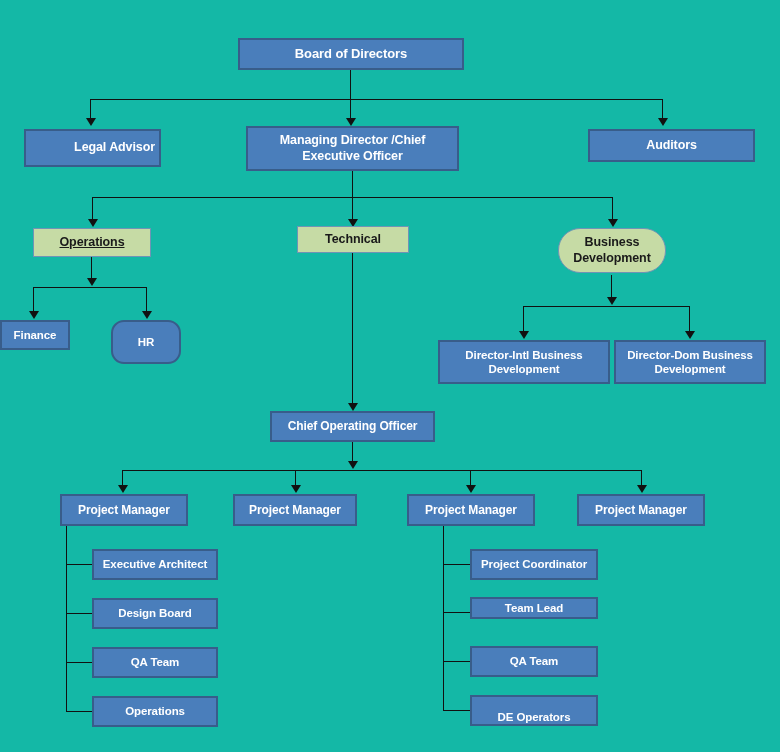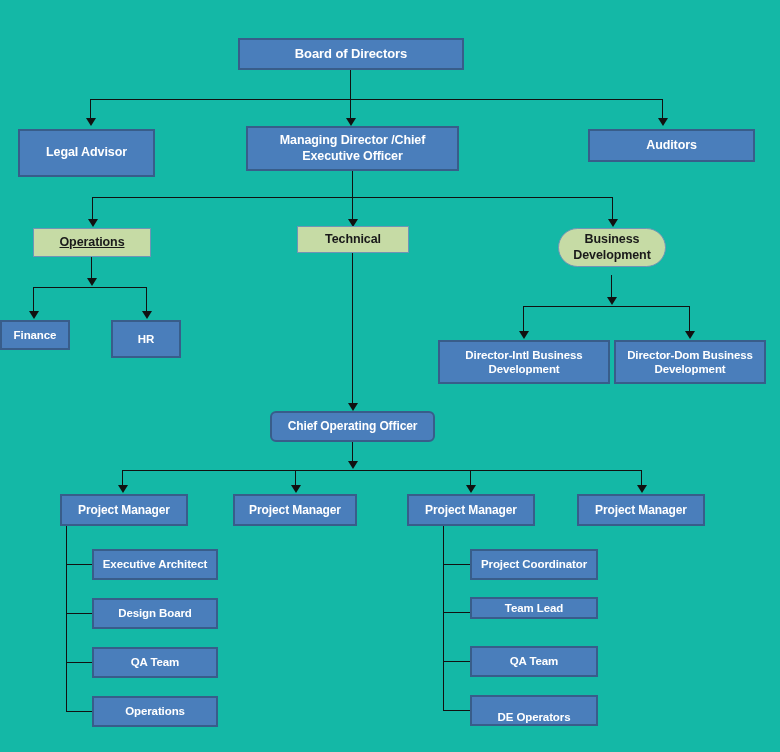--- a/index.html
+++ b/index.html
@@ -82,21 +82,21 @@
 
   <div class="line v" style="left:90px; top:99px; height:20px;"></div>
   <div class="arrow" style="left:86px; top:118px;"></div>
 
   <div class="line v" style="left:350px; top:99px; height:20px;"></div>
   <div class="arrow" style="left:346px; top:118px;"></div>
 
   <div class="line v" style="left:662px; top:99px; height:20px;"></div>
   <div class="arrow" style="left:658px; top:118px;"></div>
 
-  <div class="node blue" style="left:18px; top:129px; width:137px; height:48px; font-size:12.5px;">
+  <div class="node blue" style="left:24px; top:129px; width:137px; height:38px; font-size:12.5px;justify-content:flex-end;">
     <span class="label">Legal Advisor</span>
   </div>
 
   <div class="node blue" style="left:246px; top:126px; width:213px; height:45px; font-size:12.5px;">
     <span class="label">Managing Director /Chief Executive Officer</span>
   </div>
 
   <div class="node blue" style="left:588px; top:129px; width:167px; height:33px; font-size:12.5px;">
     <span class="label">Auditors</span>
   </div>
@@ -114,36 +114,36 @@
   <div class="arrow" style="left:608px; top:219px;"></div>
 
   <div class="node green" style="left:33px; top:228px; width:118px; height:29px; font-size:12.5px;text-decoration:underline;">
     <span class="label">Operations</span>
   </div>
 
   <div class="node green" style="left:297px; top:226px; width:112px; height:27px; font-size:12.5px;">
     <span class="label">Technical</span>
   </div>
 
-  <div class="node green" style="left:558px; top:228px; width:108px; height:39px; font-size:12.5px;border-radius:22px;">
+  <div class="node green" style="left:558px; top:228px; width:108px; height:45px; font-size:12.5px;border-radius:22px;">
     <span class="label">Business Development</span>
   </div>
 
   <div class="line v" style="left:91px; top:257px; height:22px;"></div>
   <div class="arrow" style="left:87px; top:278px;"></div>
   <div class="line h" style="left:33px; top:287px; width:113px;"></div>
   <div class="line v" style="left:33px; top:287px; height:25px;"></div>
   <div class="arrow" style="left:29px; top:311px;"></div>
   <div class="line v" style="left:146px; top:287px; height:25px;"></div>
   <div class="arrow" style="left:142px; top:311px;"></div>
 
   <div class="node blue" style="left:0px; top:320px; width:70px; height:30px; font-size:11.5px;">
     <span class="label">Finance</span>
   </div>
-  <div class="node blue" style="left:111px; top:320px; width:70px; height:38px; font-size:11.5px;">
+  <div class="node blue" style="left:111px; top:320px; width:70px; height:44px; font-size:11.5px;border-radius:13px;">
     <span class="label">HR</span>
   </div>
 
   <div class="line v" style="left:611px; top:275px; height:23px;"></div>
   <div class="arrow" style="left:607px; top:297px;"></div>
   <div class="line h" style="left:523px; top:306px; width:166px;"></div>
   <div class="line v" style="left:523px; top:306px; height:26px;"></div>
   <div class="arrow" style="left:519px; top:331px;"></div>
   <div class="line v" style="left:689px; top:306px; height:26px;"></div>
   <div class="arrow" style="left:685px; top:331px;"></div>
@@ -151,21 +151,21 @@
   <div class="node blue" style="left:438px; top:340px; width:172px; height:44px; font-size:11.5px;">
     <span class="label">Director-Intl Business Development</span>
   </div>
   <div class="node blue" style="left:614px; top:340px; width:152px; height:44px; font-size:11.5px;">
     <span class="label">Director-Dom Business Development</span>
   </div>
 
   <div class="line v" style="left:352px; top:253px; height:151px;"></div>
   <div class="arrow" style="left:348px; top:403px;"></div>
 
-  <div class="node blue" style="left:270px; top:411px; width:165px; height:31px; font-size:12px;border-radius:6px;">
+  <div class="node blue" style="left:270px; top:411px; width:165px; height:31px; font-size:12px;">
     <span class="label">Chief Operating Officer</span>
   </div>
 
   <div class="line v" style="left:352px; top:442px; height:20px;"></div>
   <div class="arrow" style="left:348px; top:461px;"></div>
   <div class="line h" style="left:122px; top:470px; width:520px;"></div>
 
   <div class="line v" style="left:122px; top:470px; height:16px;"></div>
   <div class="arrow" style="left:118px; top:485px;"></div>
 

